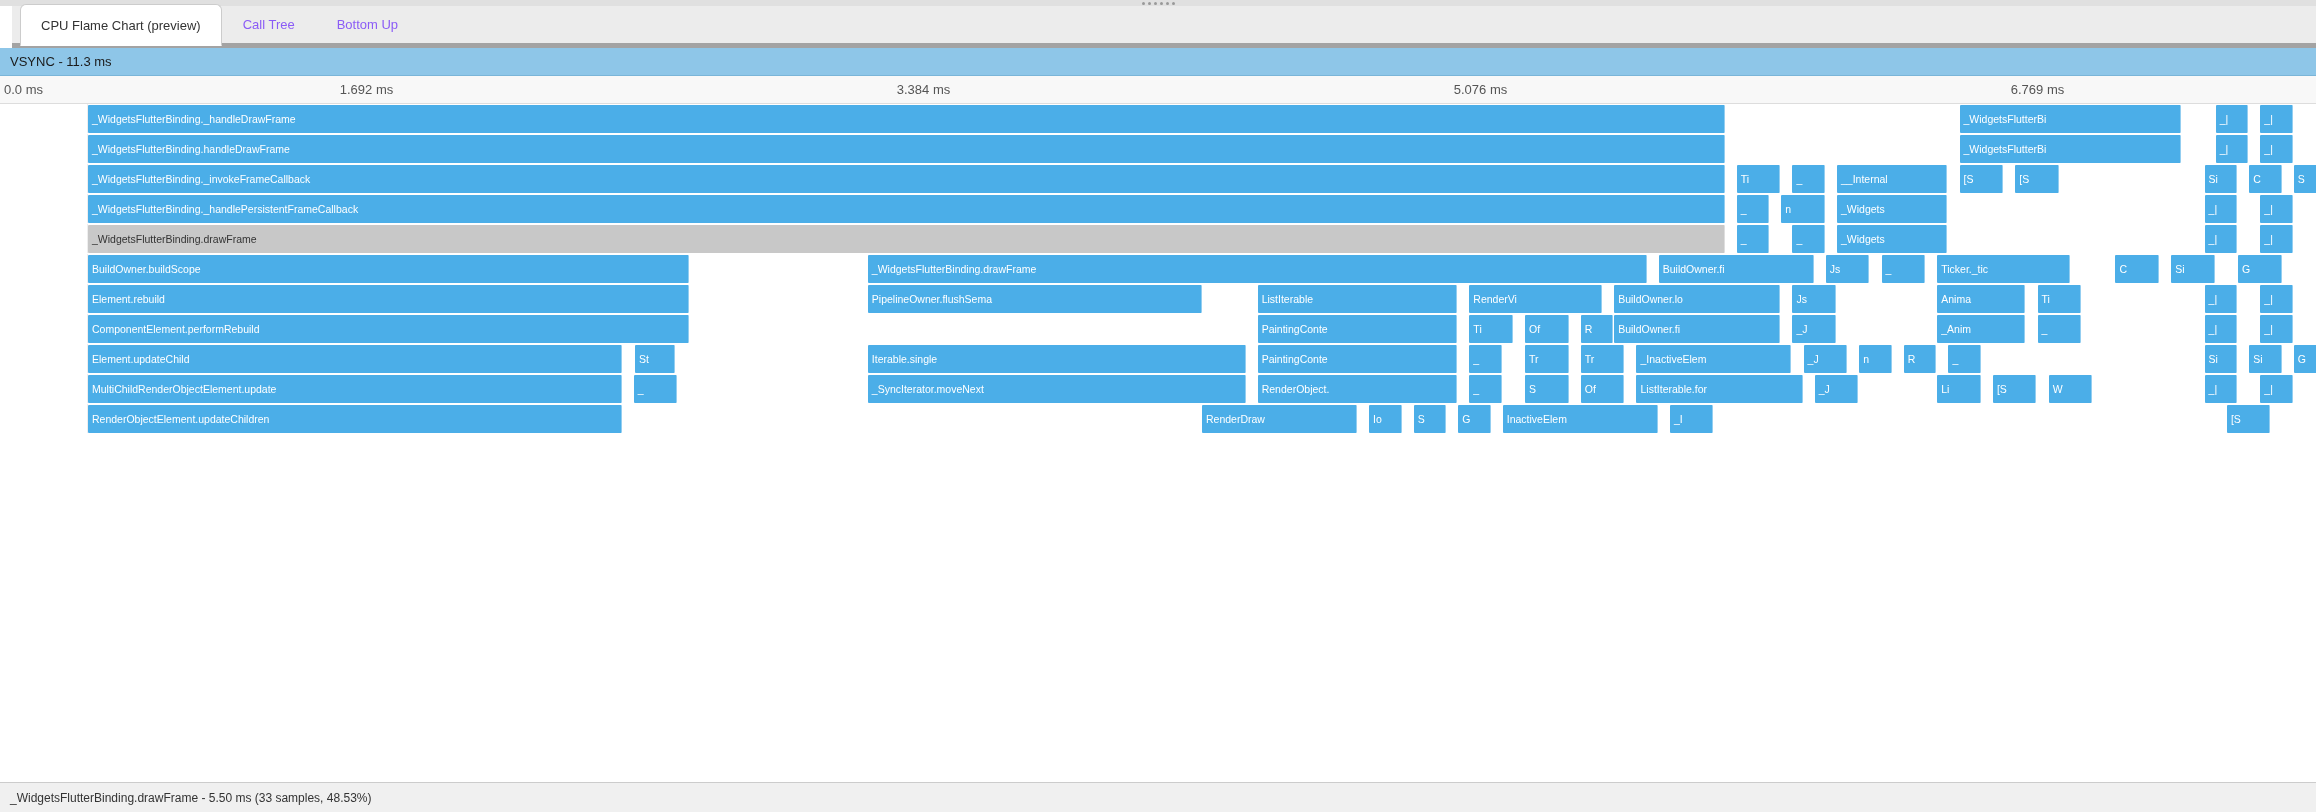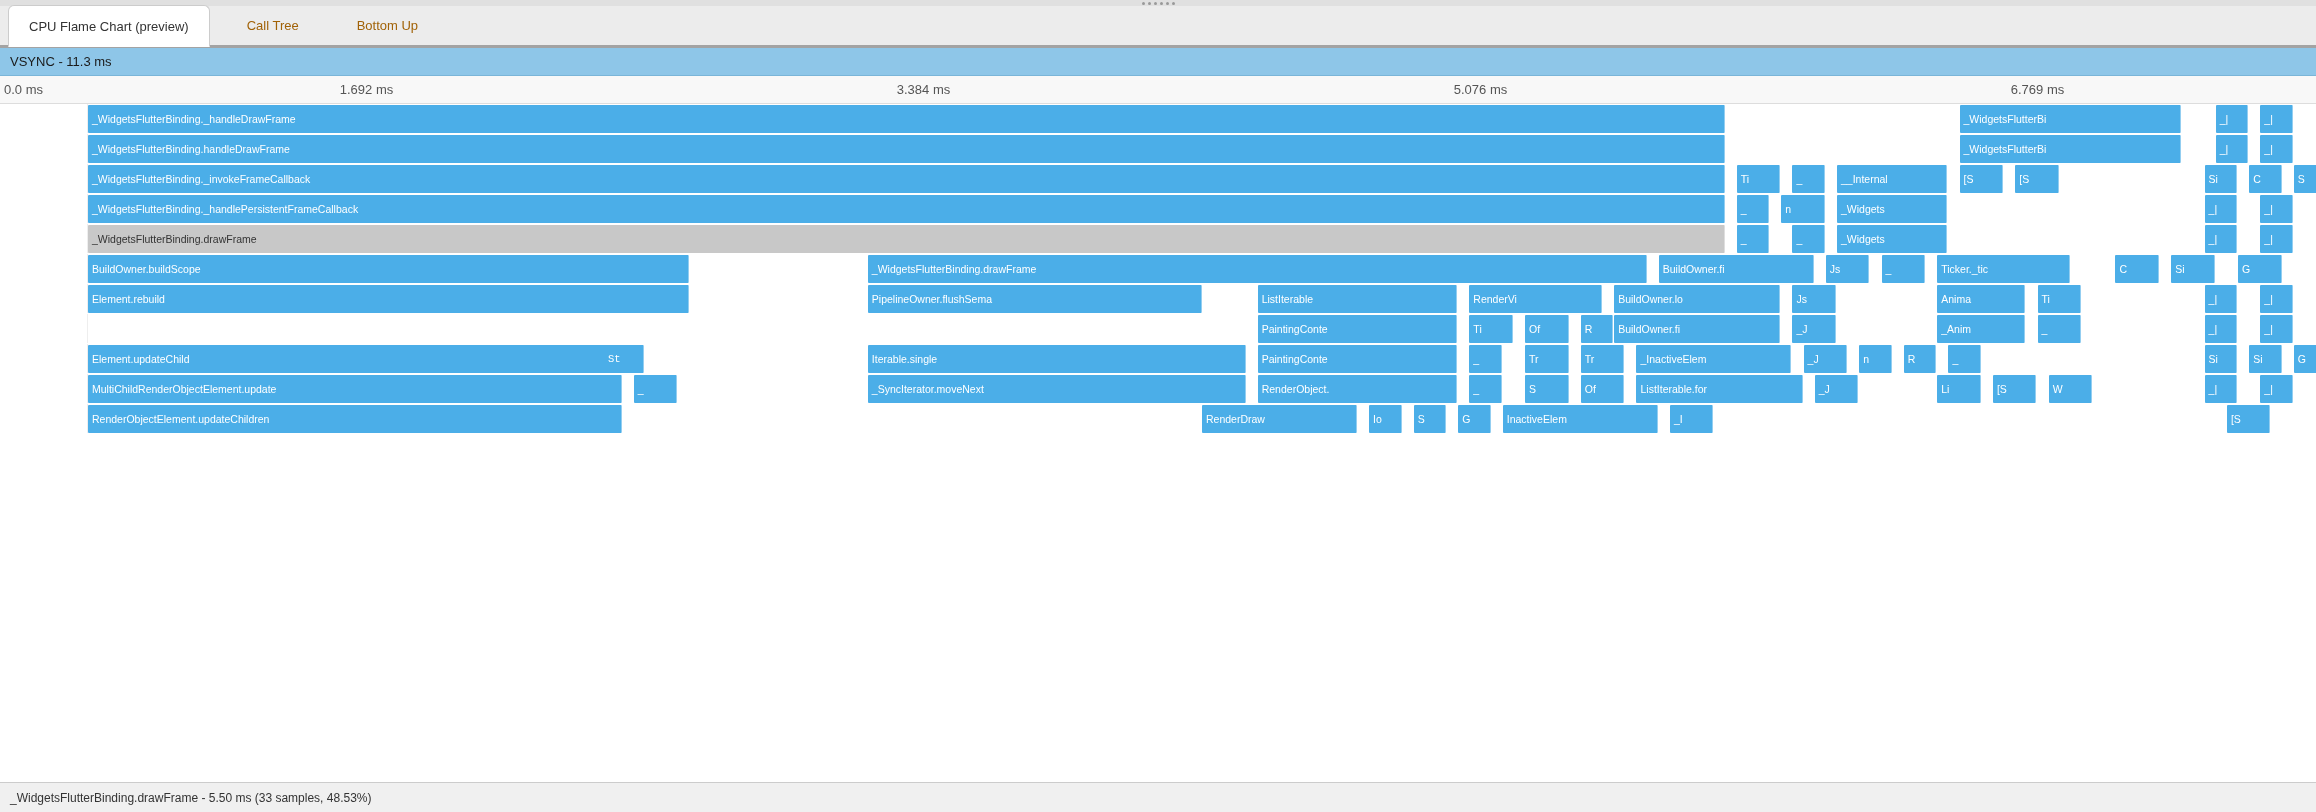--- a/index.html
+++ b/index.html
@@ -16,24 +16,25 @@
       background: #fff;
       display: flex;
       flex-direction: column;
     }
 
     
     .tab-bar {
       display: flex;
       align-items: center;
       background: #ececec;
-      border-bottom: 3px solid #a3a3a3;
+      border-bottom: 5px solid #a3a3a3;
       height: 42px;
       padding: 0 8px;
-      gap: 16px;
+      gap: 0;
+      margin-left: 12px;
     }
 
     .tab {
       padding: 8px 20px;
       cursor: pointer;
       font-size: 13px;
       color: #333;
       border: 1px solid transparent;
       border-radius: 6px 6px 0 0;
       height: 42px;
@@ -44,21 +45,21 @@
 
     .tab.active {
       background: #fff;
       border-color: #ccc;
       border-bottom-color: #fff;
       margin-bottom: -1px;
       font-weight: 500;
     }
 
     .tab:not(.active) {
-      color: #a16207;
+      color: #8b5cf6;
     }
 
     
     .vsync-bar {
       background: #8ec6e8;
       padding: 6px 10px;
       font-size: 13px;
       font-weight: 500;
       color: #1a1a1a;
       border-bottom: 1px solid #7ab5d8;
@@ -319,37 +320,38 @@
             <div class="flame-cell blue" style="left: 1704.42px; width: 43.56px;">Js</div>
             <div class="flame-cell blue" style="left: 1849.24px; width: 88.12px;">Anima</div>
             <div class="flame-cell blue" style="left: 1949.5px; width: 43.56px;">Ti</div>
             <div class="flame-cell blue" style="left: 2116.6px; width: 32.42px;">_|</div>
             <div class="flame-cell blue" style="left: 2172.3px; width: 32.42px;">_|</div>
           </div>
         </div>
         <div class="flame-row">
           <div class="flame-row-label"></div>
           <div class="flame-cells">
+            <div class="flame-cell blue" style="left: 0px; width: 600.56px;">ComponentElement.performRebuild</div>
             <div class="flame-cell blue" style="left: 1169.7px; width: 199.52px;">PaintingConte</div>
             <div class="flame-cell blue" style="left: 1381.36px; width: 43.56px;">Ti</div>
             <div class="flame-cell blue" style="left: 1437.06px; width: 43.56px;">Of</div>
             <div class="flame-cell blue" style="left: 1492.76px; width: 32.42px;">R</div>
             <div class="flame-cell blue" style="left: 1526.18px; width: 166.1px;">BuildOwner.fi</div>
             <div class="flame-cell blue" style="left: 1704.42px; width: 43.56px;">_J</div>
             <div class="flame-cell blue" style="left: 1849.24px; width: 88.12px;">_Anim</div>
             <div class="flame-cell blue" style="left: 1949.5px; width: 43.56px;">_</div>
             <div class="flame-cell blue" style="left: 2116.6px; width: 32.42px;">_|</div>
             <div class="flame-cell blue" style="left: 2172.3px; width: 32.42px;">_|</div>
           </div>
         </div>
         <div class="flame-row">
           <div class="flame-row-label"></div>
           <div class="flame-cells">
             <div class="flame-cell blue" style="left: 0px; width: 533.72px;">Element.updateChild</div>
-            <div class="flame-cell blue" style="left: 516px; width: 40px; font-family: Liberation Mono, monospace;">St</div>
+            <div class="flame-cell blue" style="left: 547px; width: 40px;">St</div>
             <div class="flame-cell blue" style="left: 779.8px; width: 377.76px;">Iterable.single</div>
             <div class="flame-cell blue" style="left: 1169.7px; width: 199.52px;">PaintingConte</div>
             <div class="flame-cell blue" style="left: 1381.36px; width: 32.42px;">_</div>
             <div class="flame-cell blue" style="left: 1437.06px; width: 43.56px;">Tr</div>
             <div class="flame-cell blue" style="left: 1492.76px; width: 43.56px;">Tr</div>
             <div class="flame-cell blue" style="left: 1548.46px; width: 154.96px;">_InactiveElem</div>
             <div class="flame-cell blue" style="left: 1715.56px; width: 43.56px;">_J</div>
             <div class="flame-cell blue" style="left: 1771.26px; width: 32.42px;">n</div>
             <div class="flame-cell blue" style="left: 1815.82px; width: 32.42px;">R</div>
             <div class="flame-cell blue" style="left: 1860.38px; width: 32.42px;">_</div>

